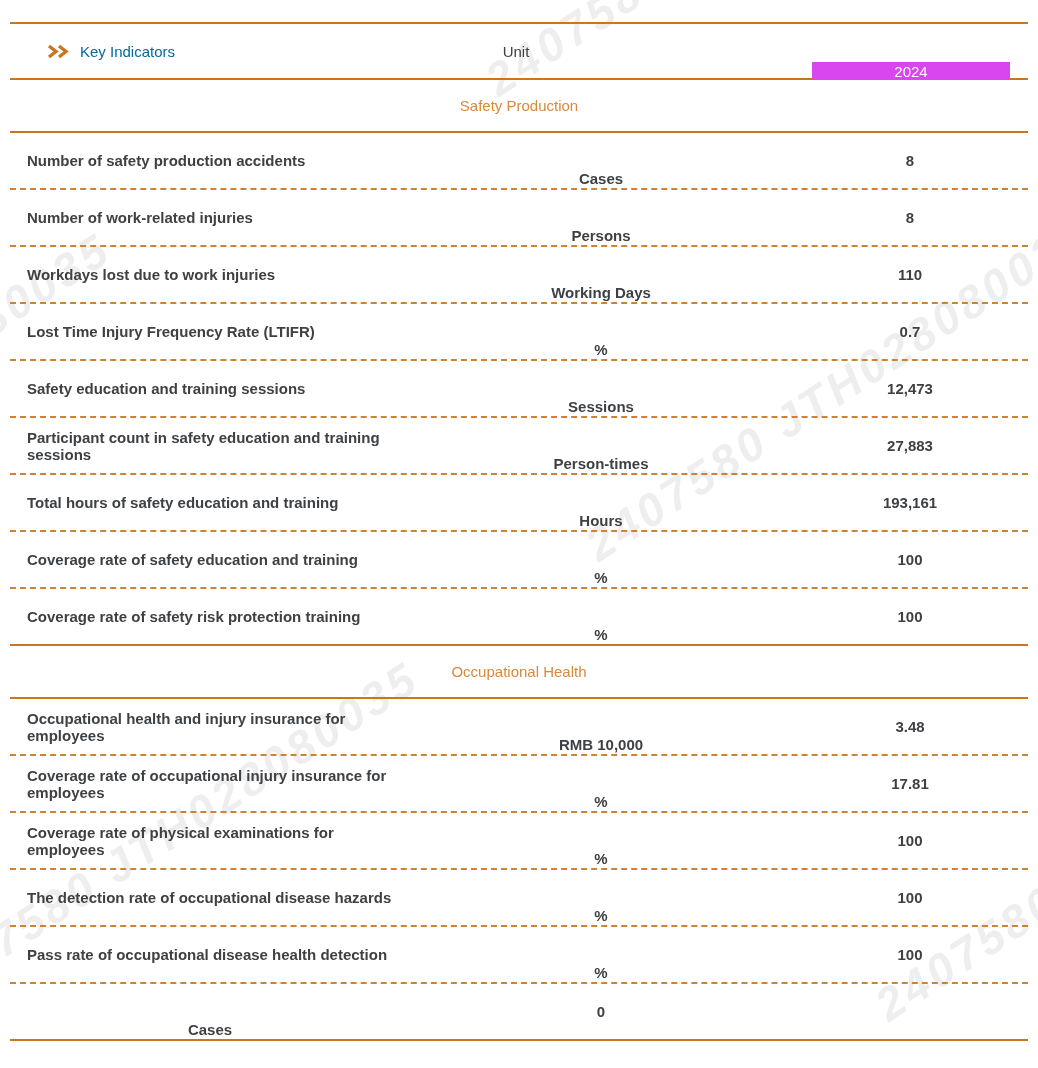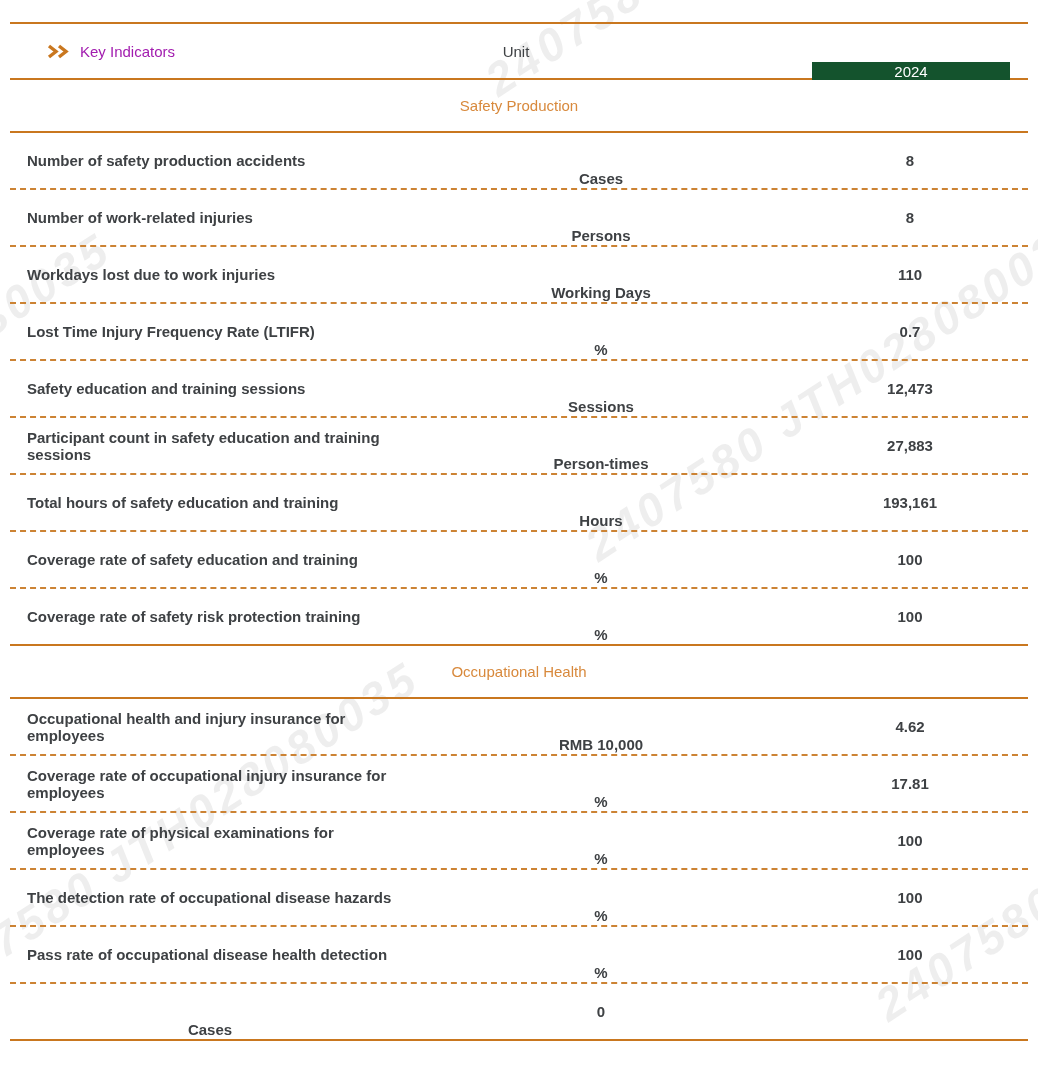--- a/index.html
+++ b/index.html
@@ -51,37 +51,37 @@
     border-bottom:2px solid #C9771F;
     display:flex;
     align-items:center;
   }
   .header-left{
     display:flex;
     align-items:center;
     padding-left:37px;
     gap:11px;
     font-weight:500;
-    color:#a21caf;
+    color:#0369a1;
   }
   .chevrons{display:flex;align-items:center;}
   .header-unit{
     position:absolute;
     left:506px;
     top:50%;
     transform:translate(-50%,-50%);
     color:#3E4144;
   }
   .year-block{
     position:absolute;
     left:802px;
     top:-2px;
     bottom:-2px;
     width:198px;
-    background:#14532d;
+    background:#d946ef;
     display:flex;
     align-items:center;
     justify-content:center;
     color:#ffffff;
     margin-top:40px;
   }
   .section-title-row{
     height:51px;
     border-bottom:2px solid #C9771F;
     display:flex;
@@ -185,21 +185,21 @@
           <div class="cell c-indicator">Coverage rate of safety risk protection training</div>
           <div class="cell c-unit">%</div>
           <div class="cell c-value">100</div>
         </div>
         <div class="section-title-row">
           <span>Occupational Health</span>
         </div>
         <div class="t-row">
           <div class="cell c-indicator">Occupational health and injury insurance for employees</div>
           <div class="cell c-unit">RMB 10,000</div>
-          <div class="cell c-value">4.62</div>
+          <div class="cell c-value">3.48</div>
         </div>
         <div class="t-row">
           <div class="cell c-indicator">Coverage rate of occupational injury insurance for employees</div>
           <div class="cell c-unit">%</div>
           <div class="cell c-value">17.81</div>
         </div>
         <div class="t-row">
           <div class="cell c-indicator">Coverage rate of physical examinations for employees</div>
           <div class="cell c-unit">%</div>
           <div class="cell c-value">100</div>

